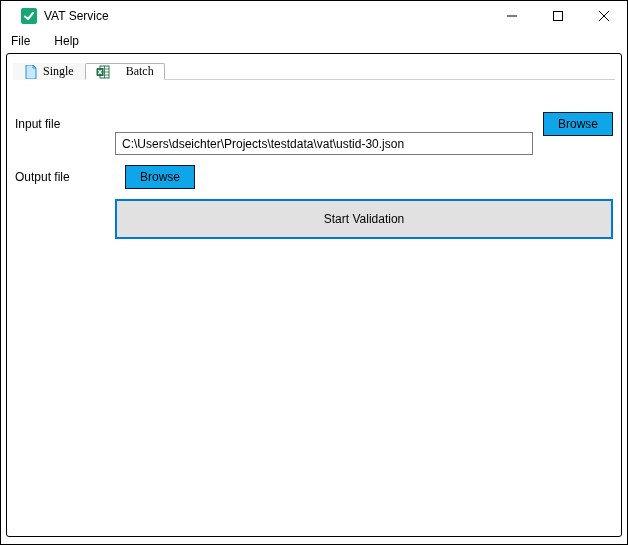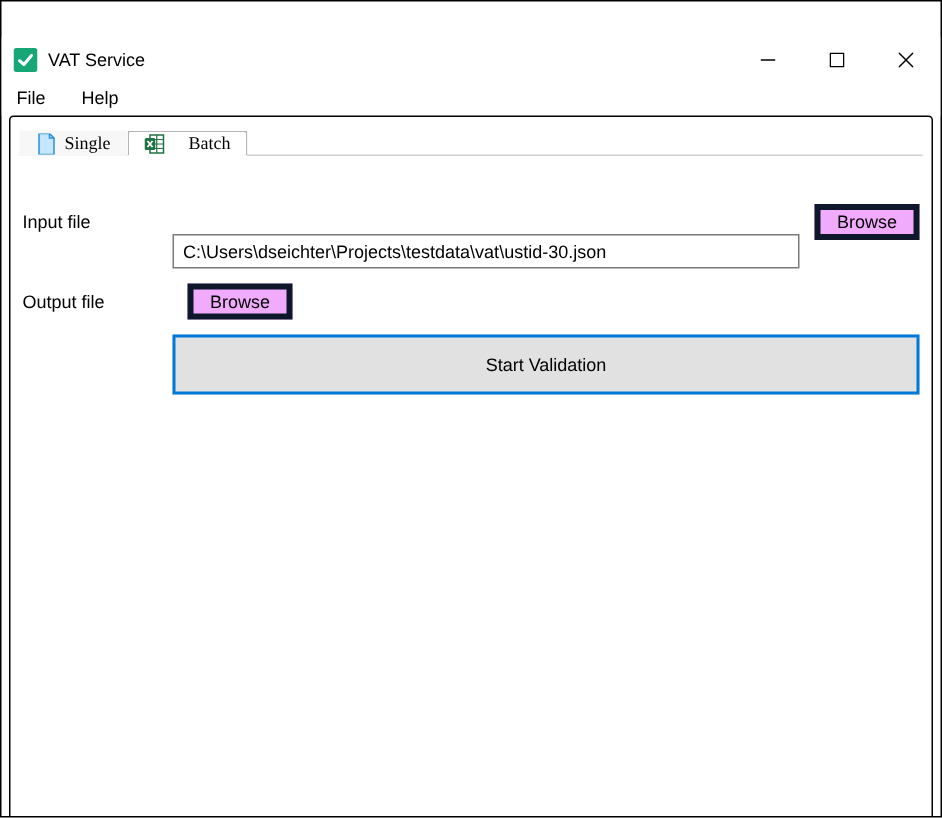--- a/index.html
+++ b/index.html
@@ -11,23 +11,22 @@
     color: #000;
     width: 628px;
     height: 545px;
     overflow: hidden;
     border: 1px solid #000;
   }
   .titlebar {
     display: flex;
     align-items: center;
     height: 30px;
-    padding: 0 0 0 8px;
-    background: #fff;
-    margin-top: 24px;
+    padding: 0 0 0 20px;
+    background: #fff;
   }
   .titlebar .app-icon {
     width: 16px; height: 16px;
     margin-right: 7px;
     display: flex; align-items: center; justify-content: center;
   }
   .titlebar .title {
     flex: 1;
     font-size: 12px;
   }
@@ -107,22 +106,22 @@
     font-family: inherit;
     font-size: 12px;
     outline: none;
     background: #fff;
     margin-top: 40px;
   }
   .row button.browse {
     width: 70px;
     height: 24px;
     margin-left: 10px;
-    border: 4px solid #0f172a;
-    background: #f0abfc;
+    border: 1px solid #0f172a;
+    background: #0ea5e9;
     font-size: 12px;
     font-family: inherit;
     cursor: default;
   }
   .start-row {
     display: flex;
     margin-top: 2px;
   }
   .start-row .spacer { width: 100px; }
   .start-btn {

